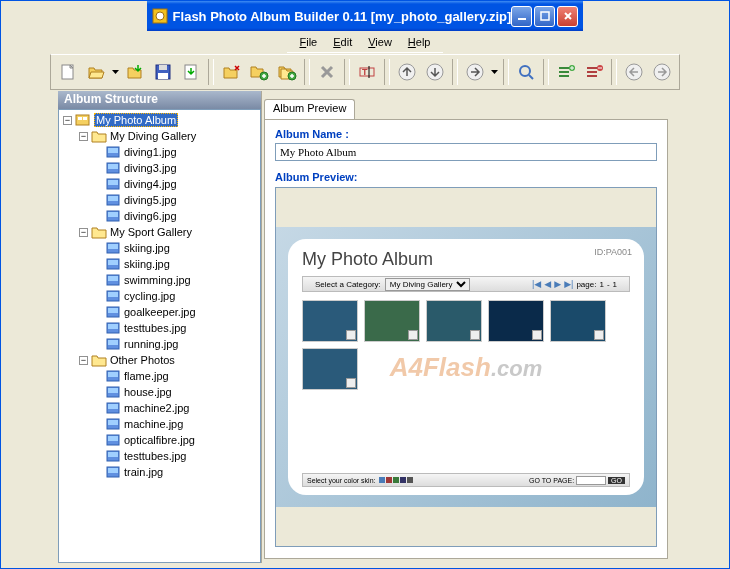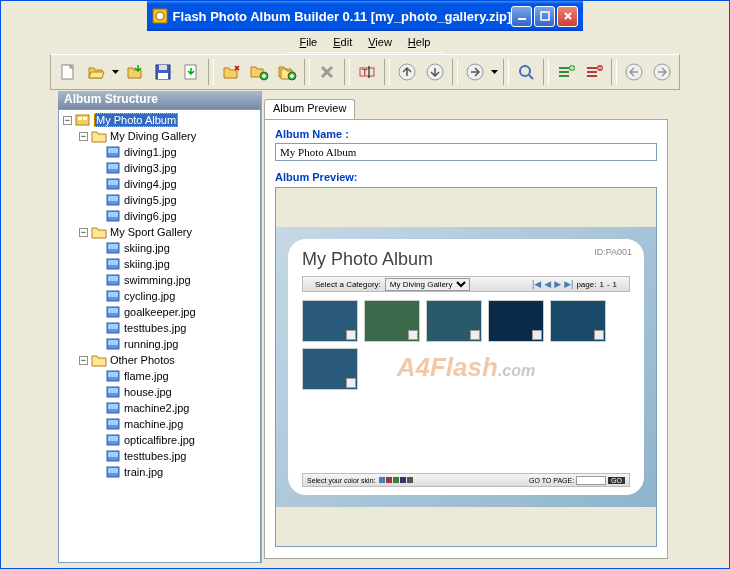--- a/index.html
+++ b/index.html
@@ -55,21 +55,21 @@
 .thumbs { display: flex; flex-wrap: wrap; gap: 6px; }
 .thumb { width: 56px; height: 42px; border: 1px solid #ccc; background: #1a4a6a; position: relative; }
 .thumb::after { content: ''; position: absolute; bottom: 1px; right: 1px; width: 8px; height: 8px; background: #eee; border: 1px solid #999; }
 .album-footer { position: absolute; bottom: 8px; left: 14px; right: 14px; height: 14px; background: linear-gradient(to bottom,#f5f5f5,#ddd); border: 1px solid #bbb; font-size: 7px; display: flex; align-items: center; padding: 0 4px; }
 .swatches { display: flex; gap: 1px; margin-left: 4px; }
 .sw { width: 6px; height: 6px; }
 .goto { margin-left: auto; display: flex; align-items: center; gap: 2px; }
 .goto input { width: 30px; height: 9px; font-size: 7px; border: 1px solid #999; }
 .goto-btn { background: #333; color: white; padding: 0 3px; font-size: 7px; }
 .watermark { position: absolute; top: 50%; left: 50%; transform: translate(-50%, -50%); font-size: 26px; color: rgba(220,120,40,0.4); font-weight: bold; font-style: italic; pointer-events: none; }
-.watermark .com { color: rgba(100,100,100,0.35); font-size: 16px; }
+.watermark .com { color: rgba(100,100,100,0.35); font-size: 22px; }
 
 .statusbar { height: 5px; background: #ece9d8; }
 </style>
 </head>
 <body>
 
 <div class="window">
   <div class="titlebar">
     <svg class="app-icon" viewBox="0 0 16 16">
         <rect x="1" y="1" width="14" height="14" fill="#f0c020" stroke="#a07010"></rect>

